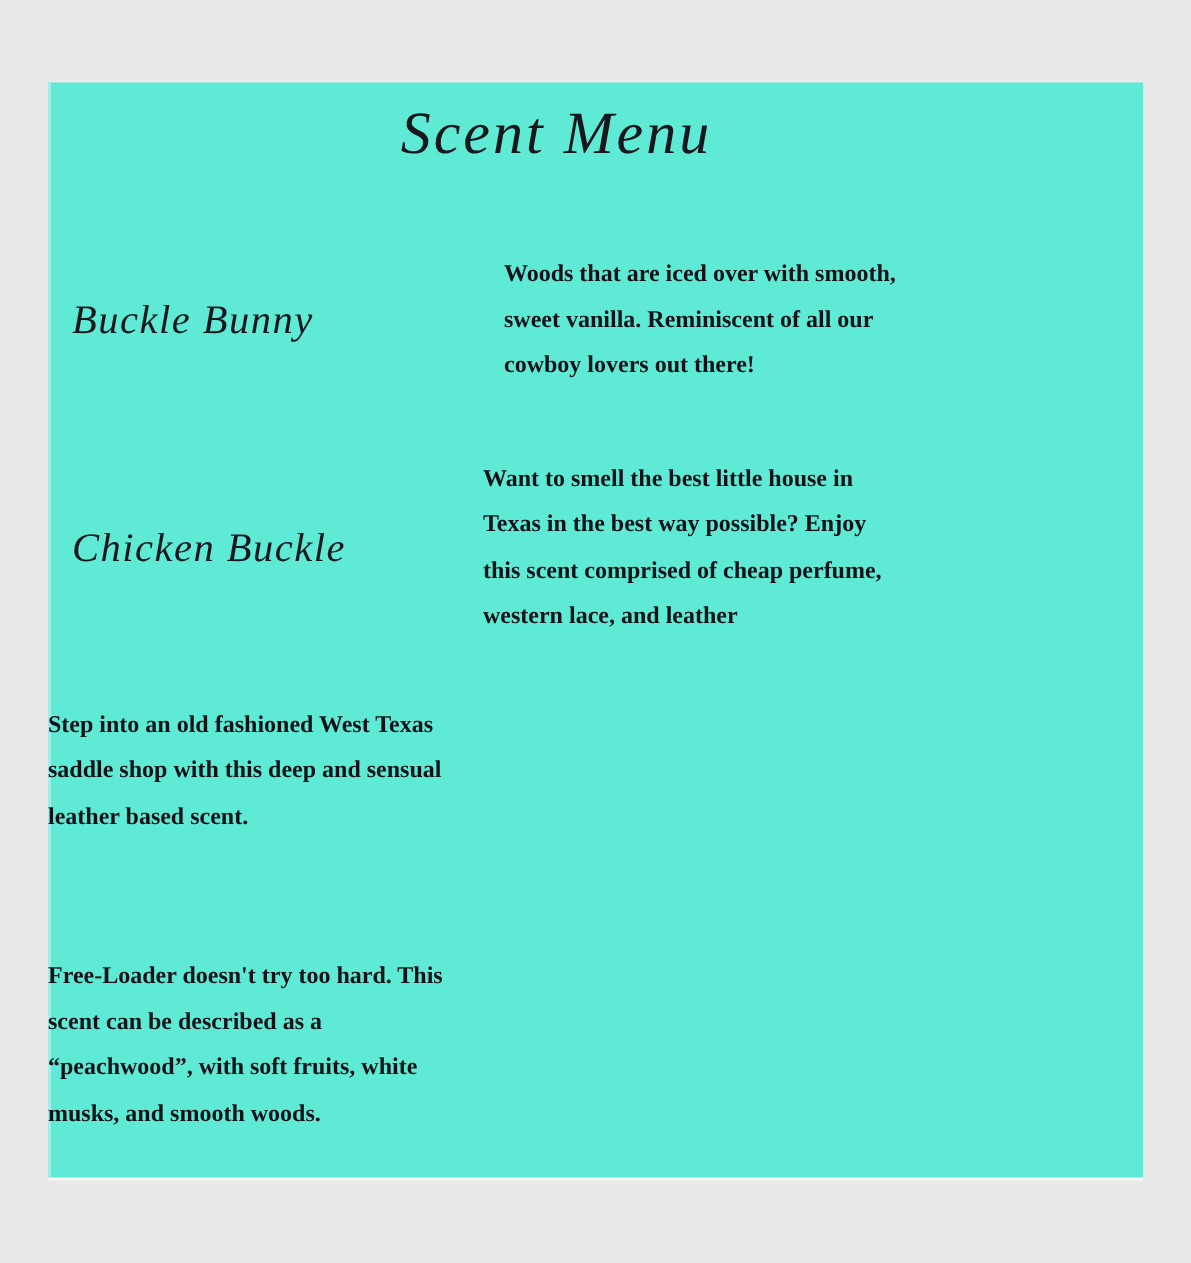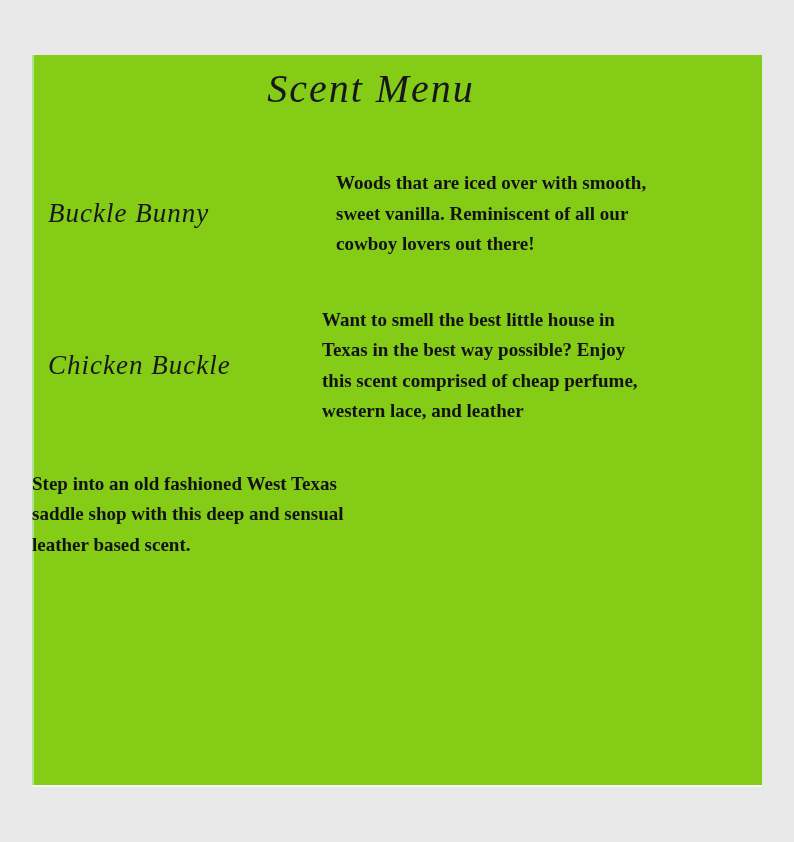--- a/index.html
+++ b/index.html
@@ -13,21 +13,21 @@
     overflow: hidden;
     background: #e9e9ea;
     font-family: "Liberation Serif", serif;
   }
   .panel {
     position: absolute;
     left: 32px;
     top: 55px;
     width: 730px;
     height: 730px;
-    background: #84cc16;
+    background: #5eead4;
     box-sizing: border-box;
     box-shadow: inset 2px 0 0 rgba(215, 240, 245, 0.55),
                 0 2px 0 rgba(255, 255, 255, 0.6);
     color: #15151b;
   }
   .title {
     margin-top: 10px;
     padding-right: 52px;
     text-align: center;
     font-style: italic;
@@ -56,21 +56,21 @@
     font-size: 27px;
     letter-spacing: 1px;
     white-space: nowrap;
     color: #17171d;
   }
   .desc-col {
     flex: 1;
     box-sizing: border-box;
     padding-right: 28px;
     font-weight: bold;
-    font-size: 19px;
+    font-size: 16px;
     line-height: 30.5px;
     white-space: pre-line;
     color: #121218;
   }
   .row-1 .desc-col { padding-left: 14px; }
 </style>
 </head>
 <body>
 
 <div class="panel">
@@ -94,16 +94,20 @@
 western lace, and leather</div>
     </div>
 
     <div class="row row-3">
       <div class="desc-col">Step into an old fashioned West Texas
 saddle shop with this deep and sensual
 leather based scent.</div>
     </div>
 
     <div class="row row-4">
+      <div class="desc-col">Free-Loader doesn't try too hard. This
+scent can be described as a
+“peachwood”, with soft fruits, white
+musks, and smooth woods.</div>
     </div>
 
   </div>
 </div>
 
 </body></html>

